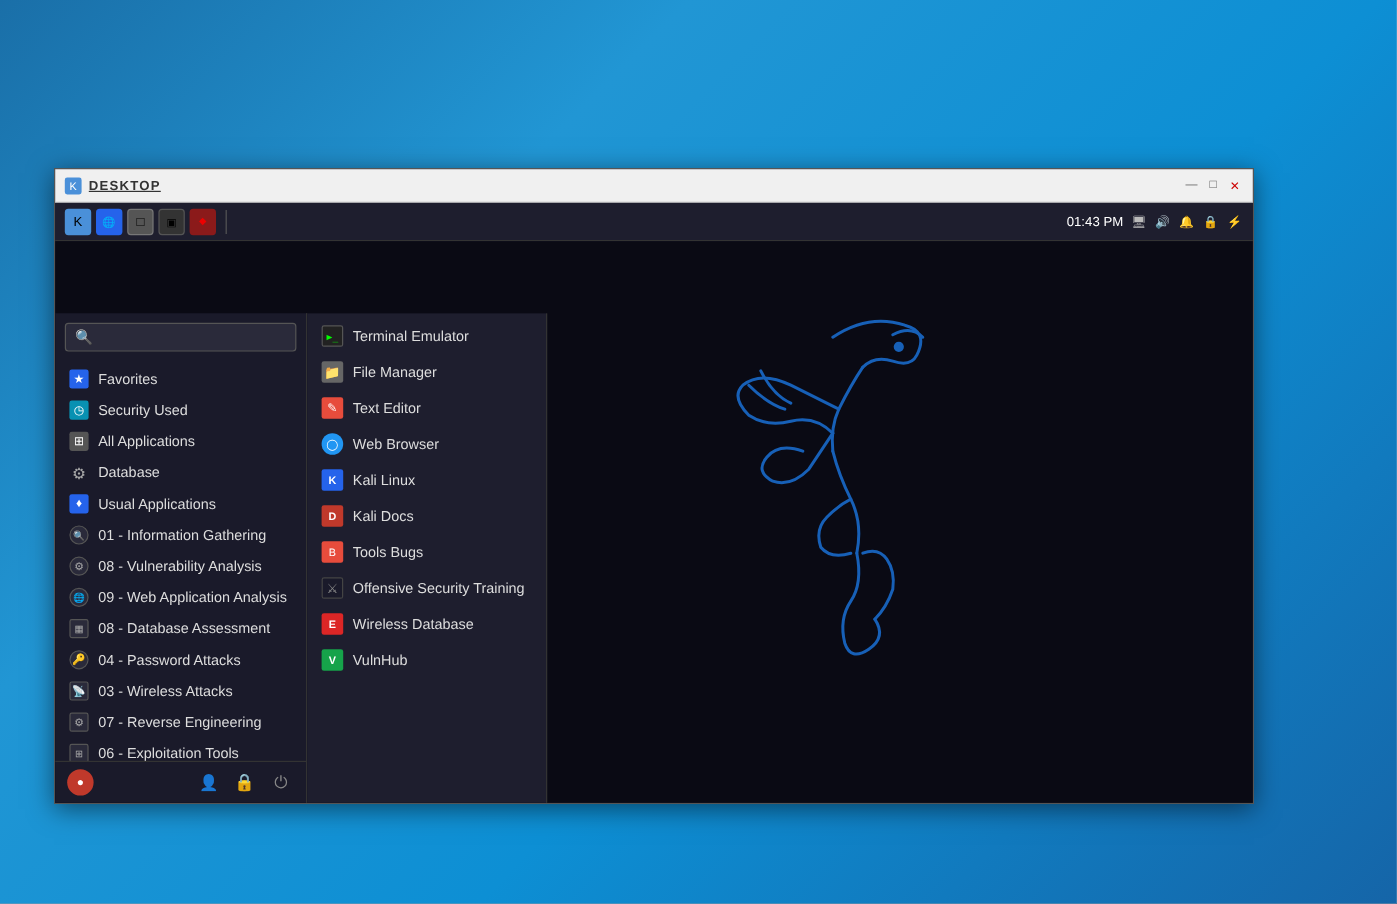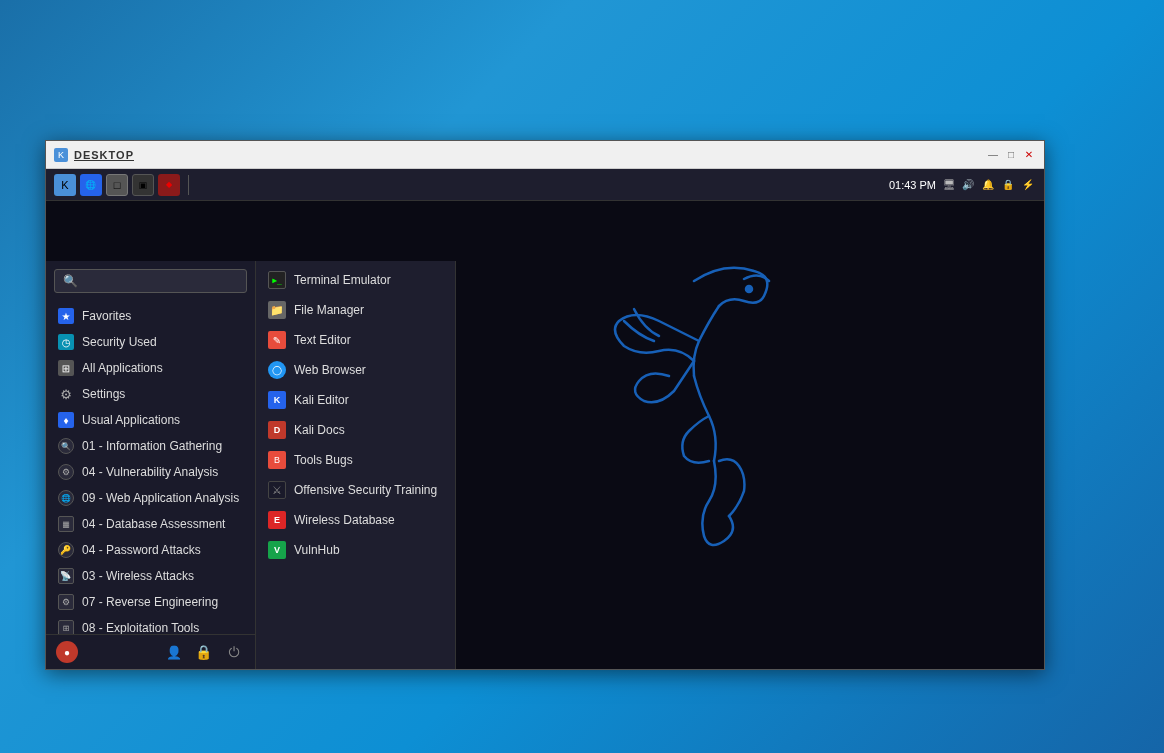--- a/index.html
+++ b/index.html
@@ -362,66 +362,66 @@
             <span>Security Used</span>
           </div>
 
           <div class="menu-item">
             <div class="menu-item-icon icon-gray">⊞</div>
             <span>All Applications</span>
           </div>
 
           <div class="menu-item">
             <div class="menu-item-icon icon-gear">⚙</div>
-            <span>Settings</span>
+            <span>Database</span>
           </div>
 
           <div class="menu-item">
             <div class="menu-item-icon icon-blue">♦</div>
             <span>Usual Applications</span>
           </div>
 
           <div class="menu-item">
             <div class="menu-item-icon icon-gray" style="font-size:8px; background:#2a2a3a; border-radius:50%; border:1px solid #555;">🔍</div>
             <span>01 - Information Gathering</span>
           </div>
 
           <div class="menu-item">
             <div class="menu-item-icon" style="font-size:9px; background:#2a2a3a; border-radius:50%; border:1px solid #555; color:#aaa;">⚙</div>
-            <span>04 - Vulnerability Analysis</span>
+            <span>08 - Vulnerability Analysis</span>
           </div>
 
           <div class="menu-item">
             <div class="menu-item-icon" style="font-size:8px; background:#2a2a3a; border-radius:50%; border:1px solid #555; color:#aaa;">🌐</div>
             <span>09 - Web Application Analysis</span>
           </div>
 
           <div class="menu-item">
             <div class="menu-item-icon" style="font-size:8px; background:#2a2a3a; border:1px solid #555; color:#aaa;">▦</div>
-            <span>04 - Database Assessment</span>
+            <span>08 - Database Assessment</span>
           </div>
 
           <div class="menu-item">
             <div class="menu-item-icon" style="font-size:9px; background:#2a2a3a; border-radius:50%; border:1px solid #555; color:#aaa;">🔑</div>
             <span>04 - Password Attacks</span>
           </div>
 
           <div class="menu-item">
             <div class="menu-item-icon" style="font-size:9px; background:#2a2a3a; border:1px solid #555; color:#aaa;">📡</div>
             <span>03 - Wireless Attacks</span>
           </div>
 
           <div class="menu-item">
             <div class="menu-item-icon" style="font-size:9px; background:#2a2a3a; border:1px solid #555; color:#aaa;">⚙</div>
             <span>07 - Reverse Engineering</span>
           </div>
 
           <div class="menu-item">
             <div class="menu-item-icon" style="font-size:8px; background:#2a2a3a; border:1px solid #555; color:#aaa;">⊞</div>
-            <span>08 - Exploitation Tools</span>
+            <span>06 - Exploitation Tools</span>
           </div>
 
         </div>
 
         <div class="menu-bottom">
           <div class="bottom-icon avatar">●</div>
           <div class="menu-bottom-icons">
             <div class="bottom-icon" style="color:#888; font-size:13px;">👤</div>
             <div class="bottom-icon lock-icon">🔒</div>
             <div class="bottom-icon power-icon">⏻</div>
@@ -446,21 +446,21 @@
           <span>Text Editor</span>
         </div>
 
         <div class="submenu-item">
           <div class="submenu-icon si-browser" style="background:#2196F3; color:white; font-size:9px; border-radius:50%;">◯</div>
           <span>Web Browser</span>
         </div>
 
         <div class="submenu-item">
           <div class="submenu-icon si-kali" style="background:#2563eb; color:white; font-size:9px; font-weight:bold;">K</div>
-          <span>Kali Editor</span>
+          <span>Kali Linux</span>
         </div>
 
         <div class="submenu-item">
           <div class="submenu-icon si-docs" style="background:#c0392b; color:white; font-size:9px; font-weight:bold;">D</div>
           <span>Kali Docs</span>
         </div>
 
         <div class="submenu-item">
           <div class="submenu-icon si-bugs" style="background:#e74c3c; color:white; font-size:9px;">B</div>
           <span>Tools Bugs</span>

